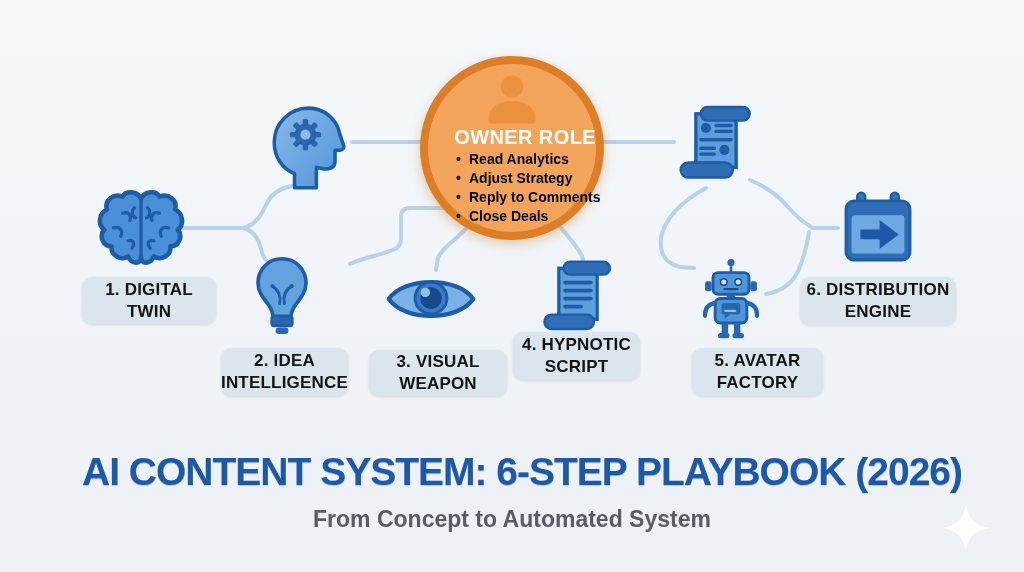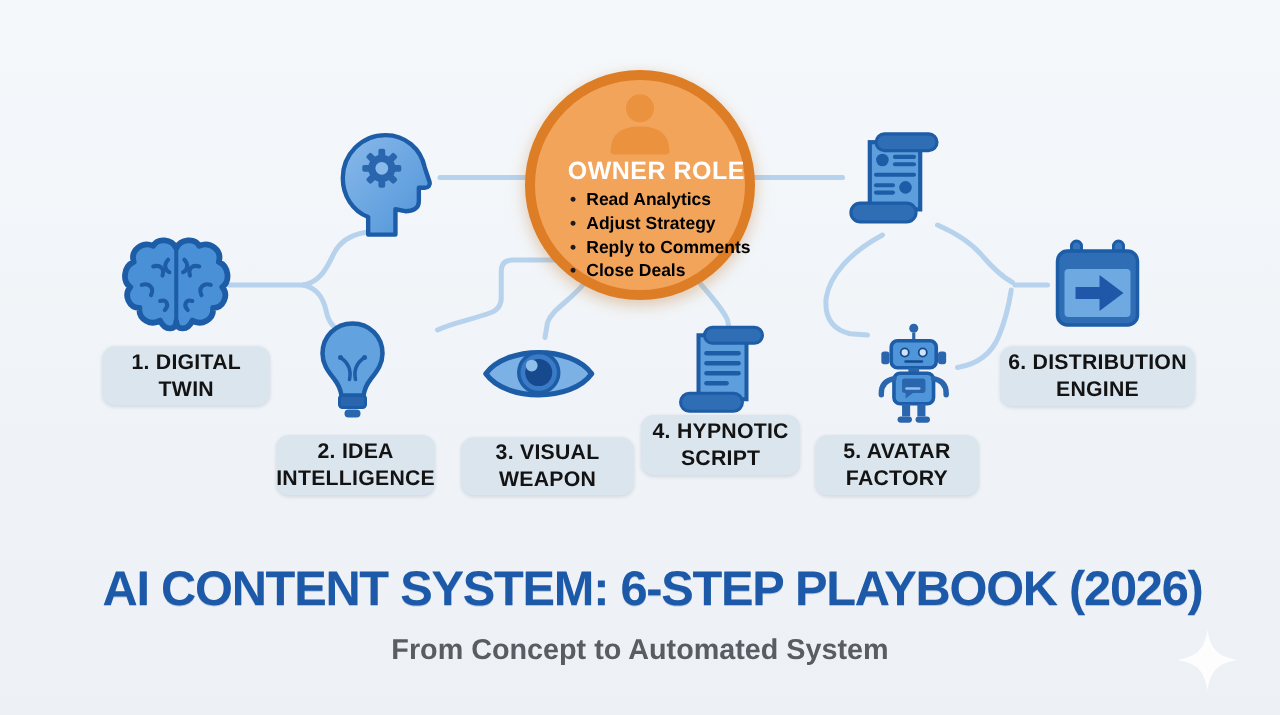--- a/index.html
+++ b/index.html
@@ -208,21 +208,21 @@
     <span>INTELLIGENCE</span>
   </div>
   <div class="label-box" style="left:369px;top:350px;width:138px;height:46px;">
     <span>3. VISUAL</span>
     <span>WEAPON</span>
   </div>
   <div class="label-box" style="left:513px;top:332px;width:127px;height:48px;">
     <span>4. HYPNOTIC</span>
     <span>SCRIPT</span>
   </div>
-  <div class="label-box" style="left:652px;top:348px;width:131px;height:48px;">
+  <div class="label-box" style="left:692px;top:348px;width:131px;height:48px;">
     <span>5. AVATAR</span>
     <span>FACTORY</span>
   </div>
   <div class="label-box" style="left:800px;top:277px;width:156px;height:48px;">
     <span>6. DISTRIBUTION</span>
     <span>ENGINE</span>
   </div>
 
   <div class="title">AI CONTENT SYSTEM: 6-STEP PLAYBOOK (2026)</div>
   <div class="subtitle">From Concept to Automated System</div>

